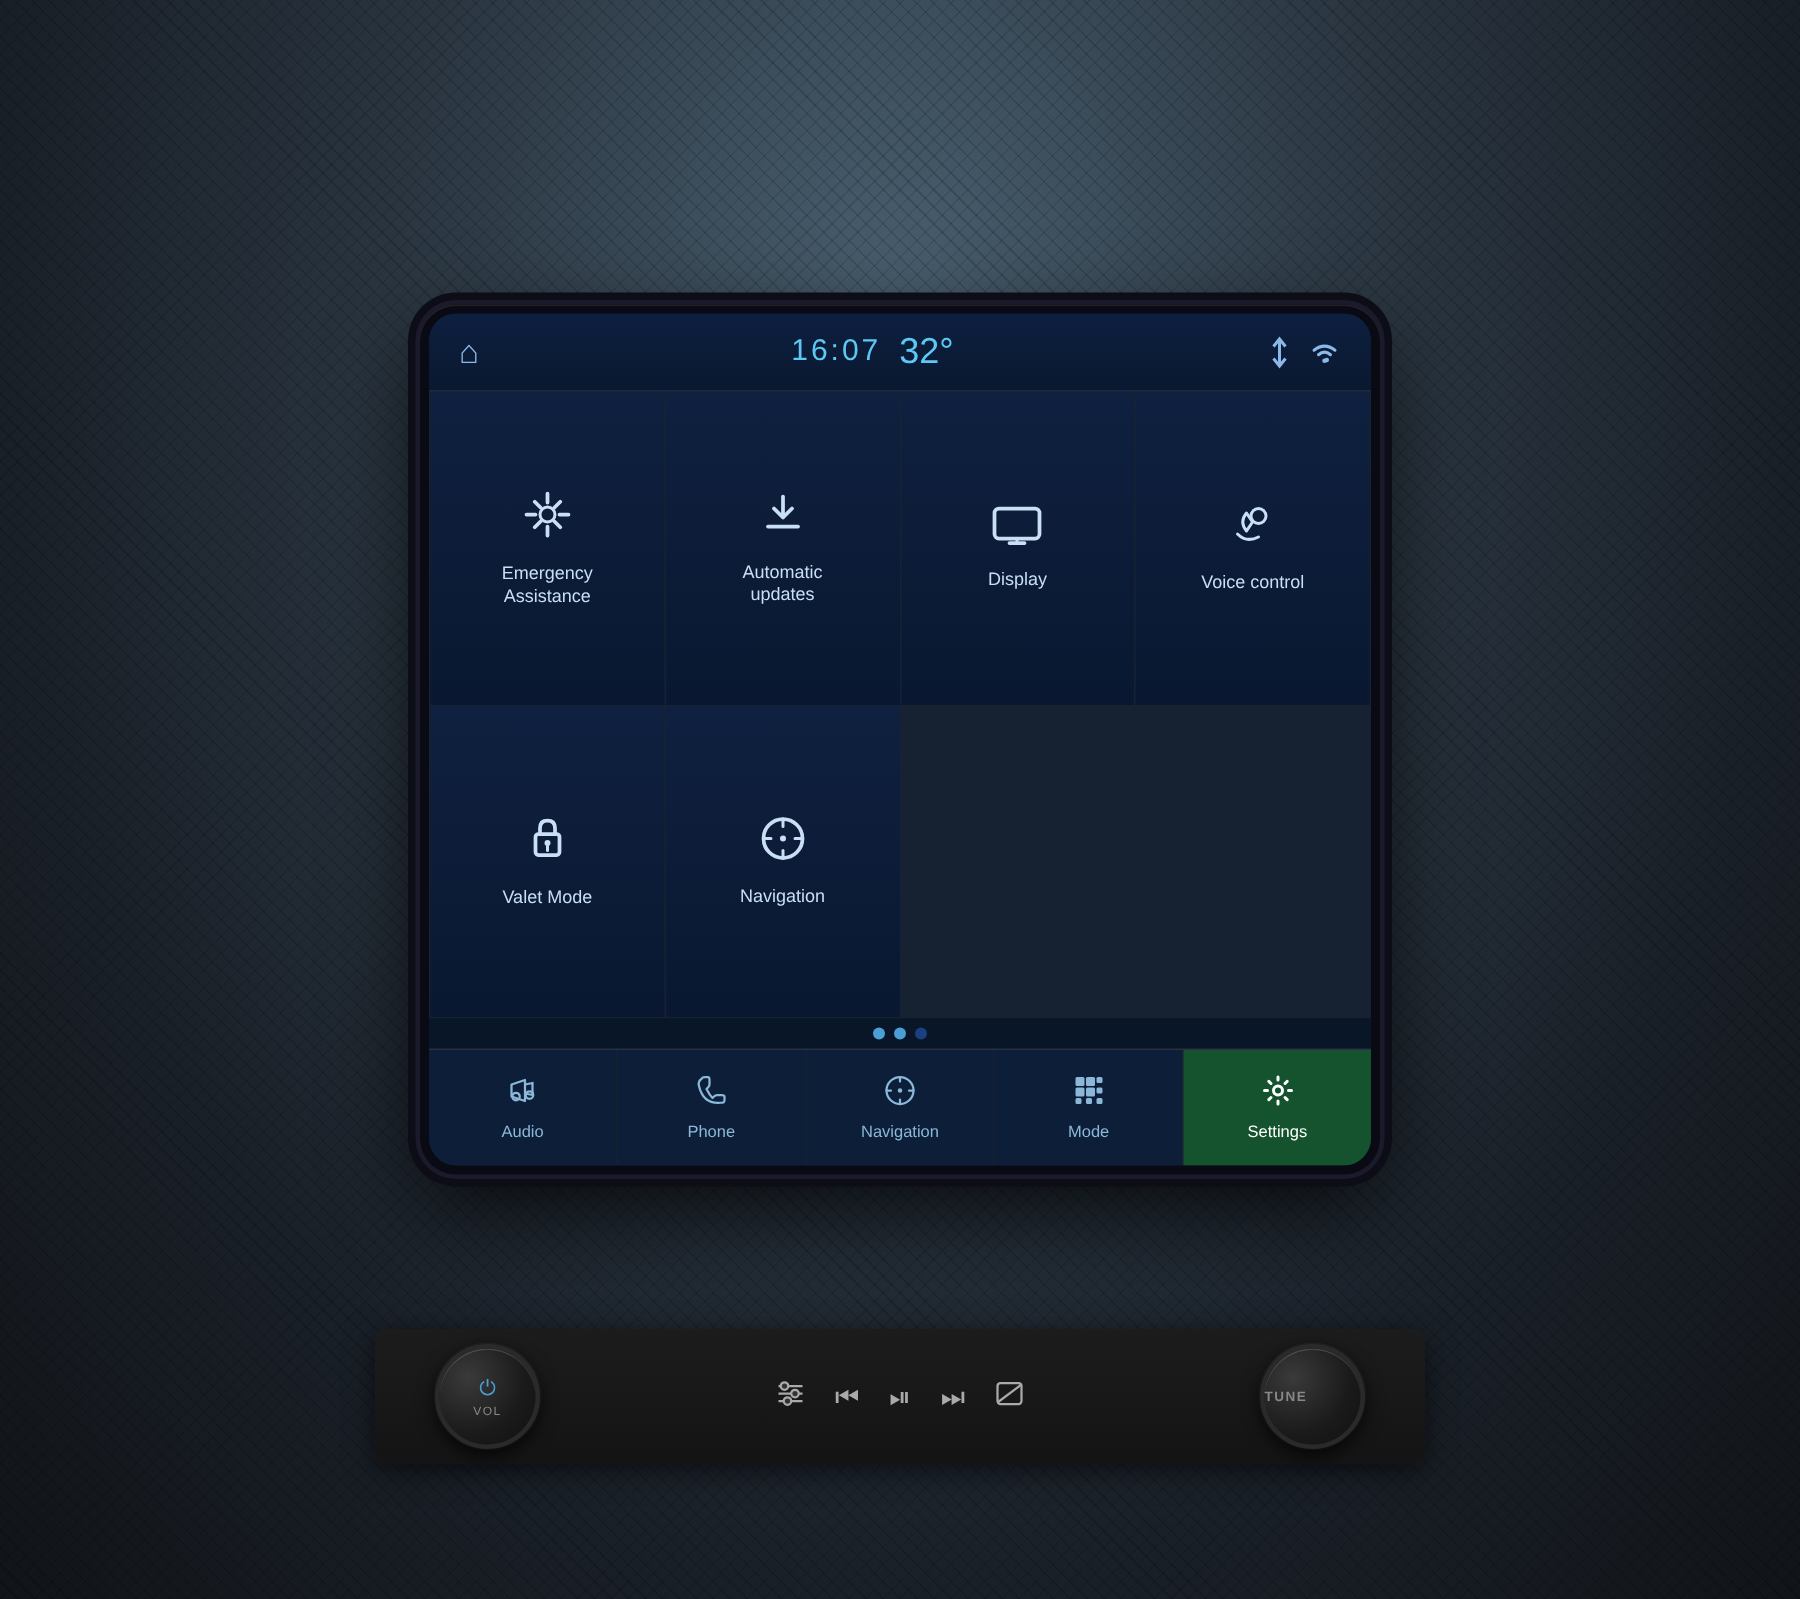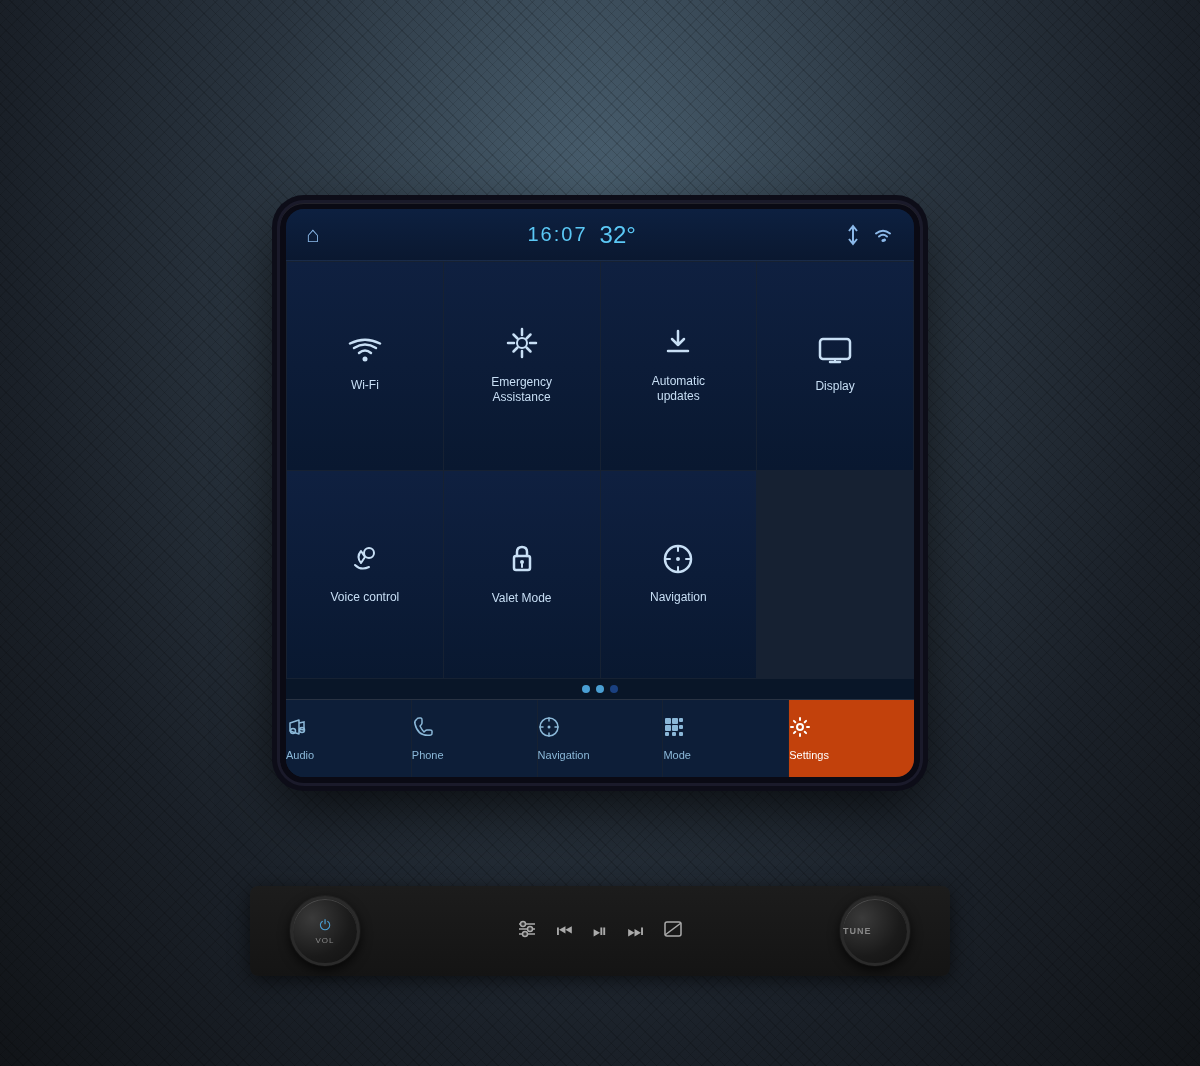--- a/index.html
+++ b/index.html
@@ -170,29 +170,29 @@
       grid-template-columns: repeat(5, 1fr);
       gap: 1px;
       background: rgba(255,255,255,0.05);
       border-top: 1px solid rgba(255,255,255,0.08);
     }
 
     .nav-item {
       background: #0d1e38;
       display: flex;
       flex-direction: column;
-      align-items: flex-start;
+      align-items: center;
       justify-content: center;
       gap: 5px;
       cursor: pointer;
       transition: background 0.2s;
     }
 
     .nav-item.active {
-      background: #c2410c;
+      background: #14532d;
     }
 
     .nav-icon {
       color: #8bb8d8;
       font-size: 22px;
     }
 
     .nav-item.active .nav-icon {
       color: #ffffff;
     }
@@ -302,31 +302,20 @@
           <path d="M11 14 a1.5 1.5 0 1 1 0 0.001" fill="#8bb8e8"></path>
           <path d="M7 10.5 Q11 7 15 10.5" stroke="#8bb8e8" stroke-width="2" fill="none" stroke-linecap="round"></path>
           <path d="M4 7.5 Q11 2 18 7.5" stroke="#8bb8e8" stroke-width="2" fill="none" stroke-linecap="round"></path>
           <circle cx="11" cy="14.5" r="1.5" fill="#8bb8e8"></circle>
         </svg>
       </div>
     </div>
 
     <div class="main-grid">
 
-      <div class="grid-cell">
-        <span class="cell-icon">
-          <svg width="34" height="26" viewBox="0 0 34 26" fill="none">
-            <circle cx="17" cy="22" r="2.5" fill="#c8dff5"></circle>
-            <path d="M11 16 Q17 11 23 16" stroke="#c8dff5" stroke-width="2.5" fill="none" stroke-linecap="round"></path>
-            <path d="M6 11 Q17 4 28 11" stroke="#c8dff5" stroke-width="2.5" fill="none" stroke-linecap="round"></path>
-            <path d="M2 6.5 Q17 -1 32 6.5" stroke="#c8dff5" stroke-width="2.5" fill="none" stroke-linecap="round"></path>
-          </svg>
-        </span>
-        <span class="cell-label">Wi-Fi</span>
-      </div>
 
       <div class="grid-cell">
         <span class="cell-icon">
           <svg width="34" height="34" viewBox="0 0 34 34" fill="none">
             <path d="M17 3 L17 9 M17 25 L17 31 M3 17 L9 17 M25 17 L31 17" stroke="#c8dff5" stroke-width="2.5" stroke-linecap="round"></path>
             <path d="M8.5 8.5 L12.5 12.5 M21.5 21.5 L25.5 25.5 M25.5 8.5 L21.5 12.5 M12.5 21.5 L8.5 25.5" stroke="#c8dff5" stroke-width="2.5" stroke-linecap="round"></path>
             <circle cx="17" cy="17" r="5" stroke="#c8dff5" stroke-width="2" fill="none"></circle>
           </svg>
         </span>
         <span class="cell-label">Emergency<br>Assistance</span>

